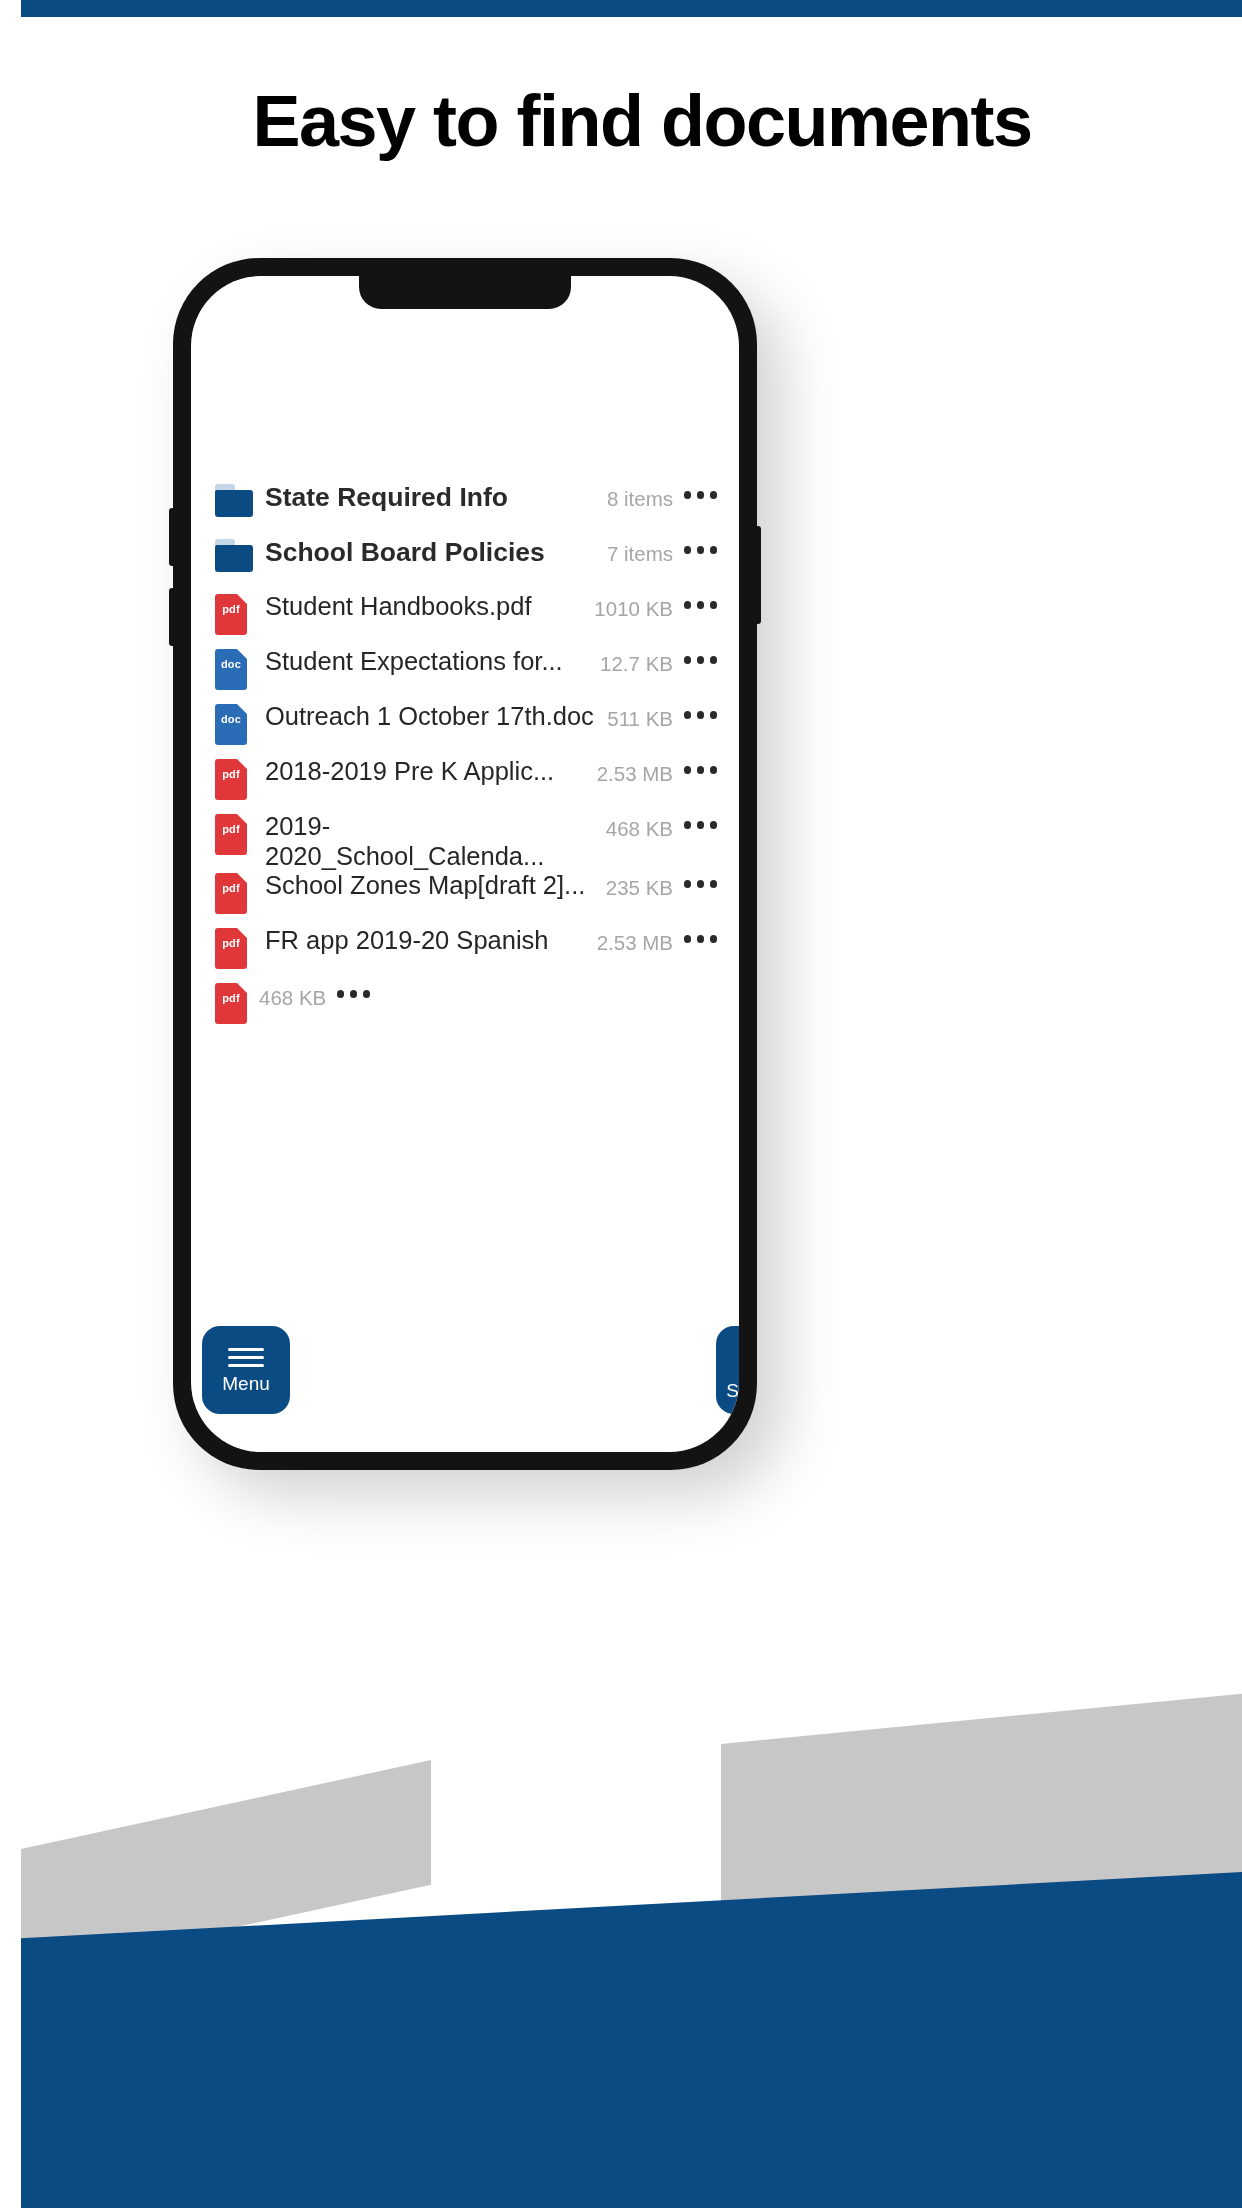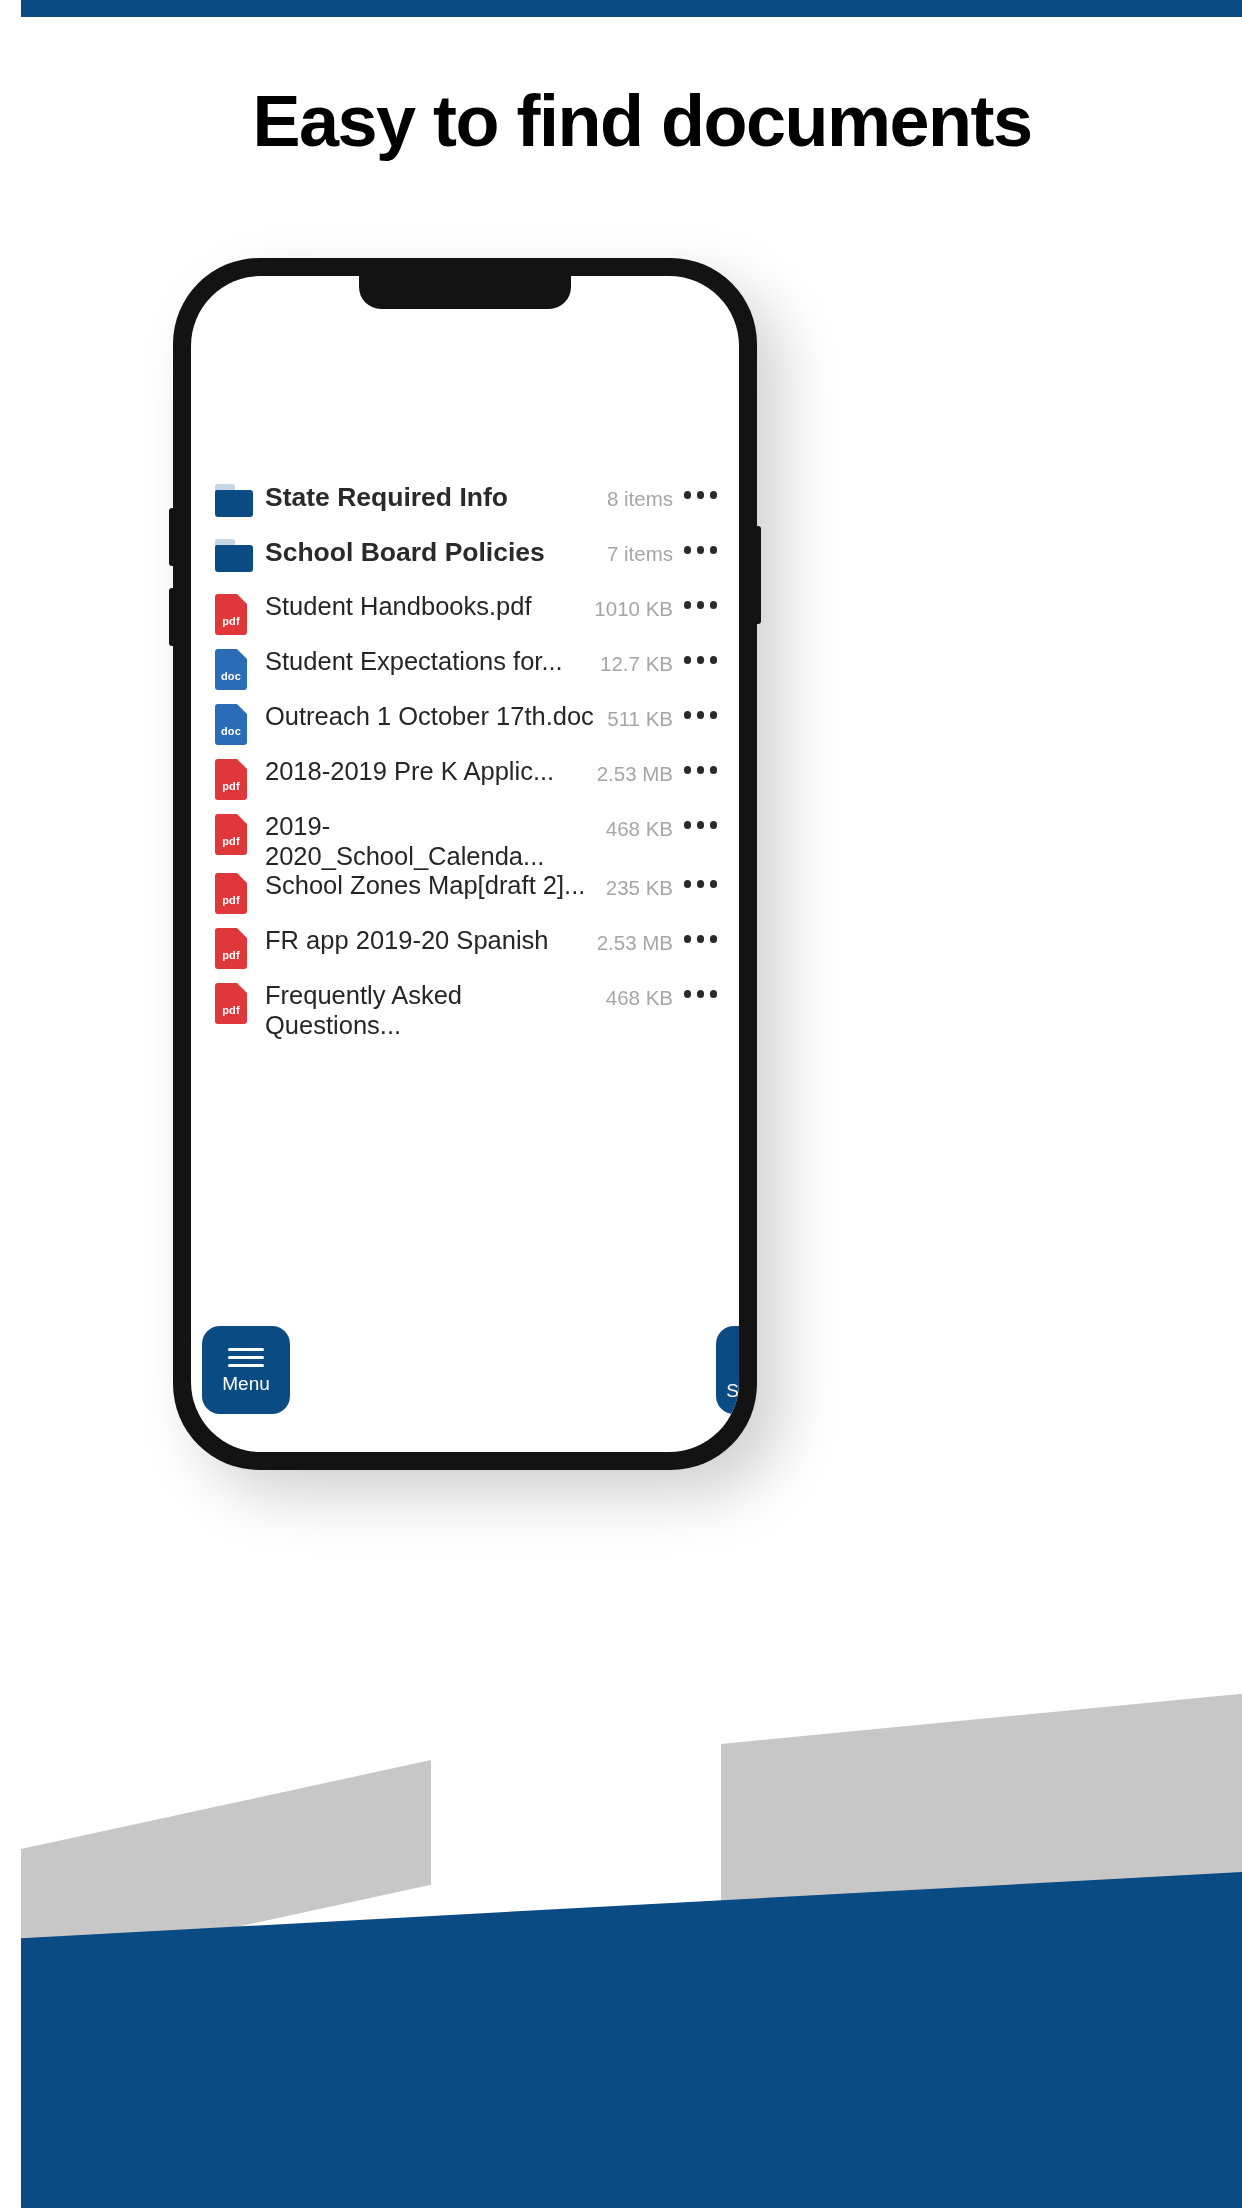--- a/index.html
+++ b/index.html
@@ -136,21 +136,21 @@
   .folder-ico .body {
     position:absolute; left:0; top:6px; width:38px; height:27px;
     background:#0a4b84; border-radius:2px 3px 3px 3px;
   }
 
   
   .file-ico {
     position:relative; width:32px; height:41px;
     border-radius:3px;
     display:flex; align-items:flex-end; justify-content:center;
-    padding-bottom:8px;
+    padding-bottom:20px;
   }
   .file-ico .corner {
     position:absolute; right:0; top:0;
     width:0; height:0;
     border-left:10px solid transparent;
     border-top:10px solid #ffffff;
   }
   .file-ico .ext {
     font-size:11px; font-weight:bold; color:#ffffff;
     letter-spacing:0.2px; line-height:1;
@@ -352,21 +352,20 @@
               </div>
             </div>
           </div>
           <div class="row">
             <div class="row-icon">
               <div class="file-ico pdf">
                 <div class="corner"></div>
                 <div class="ext">pdf</div>
               </div>
             </div>
-            <div class="row-name">Frequently Asked Questions...</div>
             <div class="row-meta">468 KB</div>
             <div class="row-more">
               <div class="dots">
                 <i></i>
                 <i></i>
                 <i></i>
               </div>
             </div>
           </div>
         </div>

